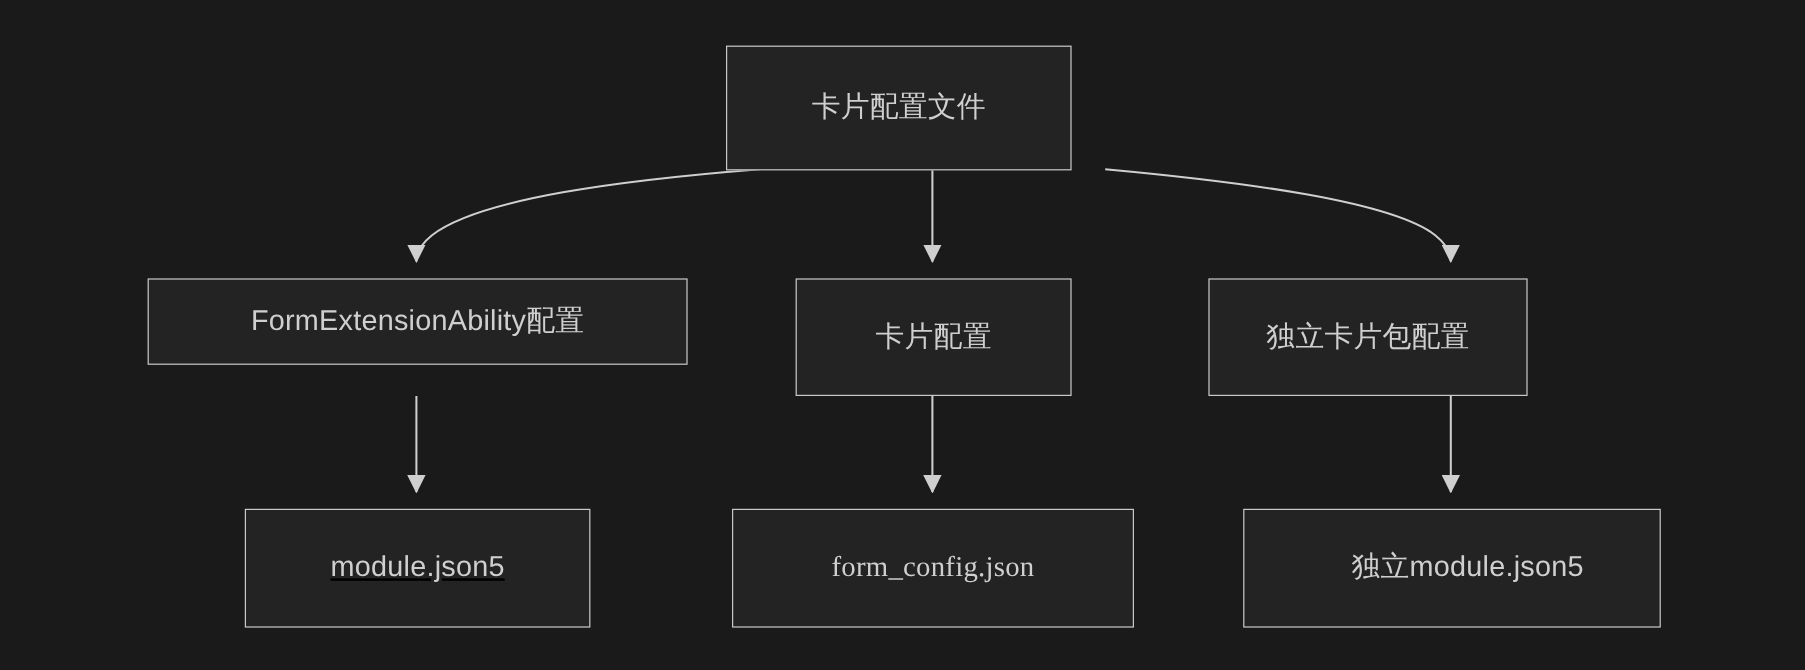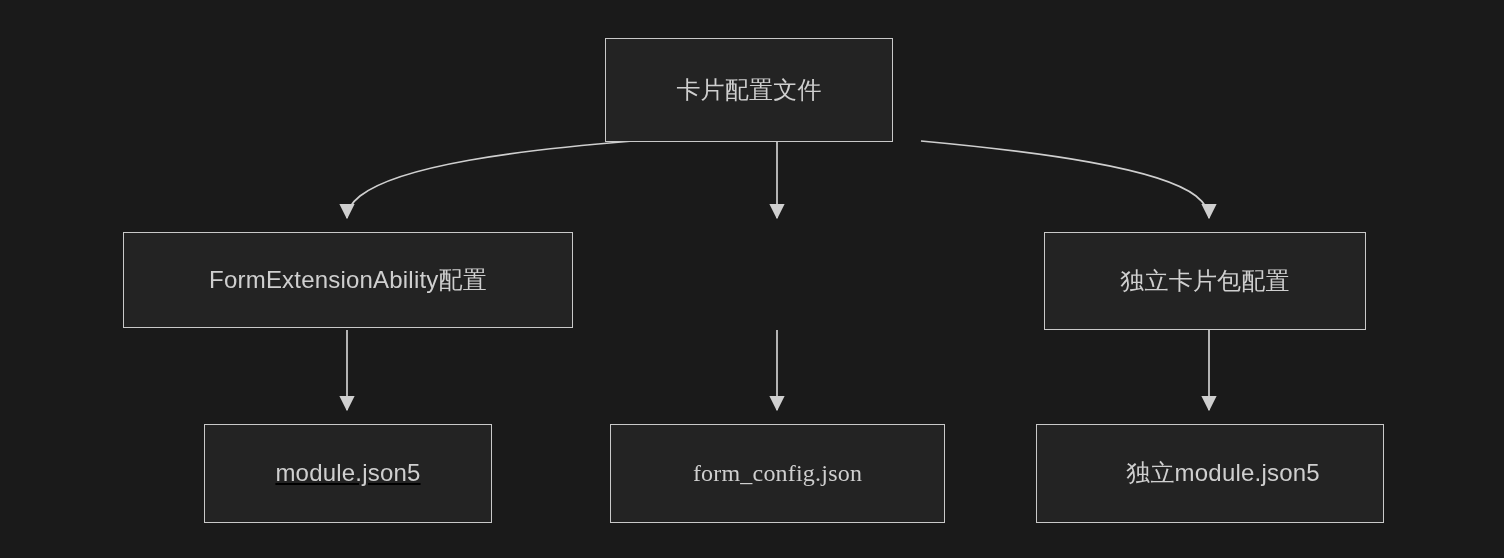--- a/index.html
+++ b/index.html
@@ -41,23 +41,23 @@
     color: #cfcfcf;
     font-size: 24px;
     line-height: 1.2;
     letter-spacing: 0.2px;
     white-space: nowrap;
     text-align: center;
     font-weight: 400;
   }
   
   #node-root        { left: 605px; top: 38px;  width: 288px; height: 104px; }
-  #node-form-ext    { left: 123px; top: 232px; width: 450px; height: 96px; }
+  #node-form-ext    { left: 123px; top: 232px; width: 450px; height: 72px; }
   #node-card-cfg    { left: 663px; top: 232px; width: 230px; height: 98px; }
-  #node-standalone  { left: 1044px; top: 232px; width: 322px; height: 98px; }
+  #node-standalone  { left: 1007px; top: 232px; width: 266px; height: 98px; }
   #node-module-json { left: 204px; top: 424px; width: 288px; height: 99px; text-decoration: underline; }
   #node-form-config { left: 610px; top: 424px; width: 335px; height: 99px; font-family: Liberation Serif, serif; }
   #node-standalone-module { left: 1036px; top: 424px; width: 348px; height: 99px; padding-left: 26px; }
 </style>
 </head>
 <body>
 
 <div id="diagram-root">
 
   <svg id="edge-layer" viewBox="0 0 1504 558" width="1504" height="558" xmlns="http://www.w3.org/2000/svg">
@@ -81,20 +81,23 @@
   </svg>
 
   <div class="node" id="node-root">
     <span class="node-label">卡片配置文件</span>
   </div>
 
   <div class="node" id="node-form-ext">
     <span class="node-label">FormExtensionAbility配置</span>
   </div>
 
+  <div class="node" id="node-card-cfg">
+    <span class="node-label">卡片配置</span>
+  </div>
 
   <div class="node" id="node-standalone">
     <span class="node-label">独立卡片包配置</span>
   </div>
 
   <div class="node" id="node-module-json">
     <span class="node-label">module.json5</span>
   </div>
 
   <div class="node" id="node-form-config">

